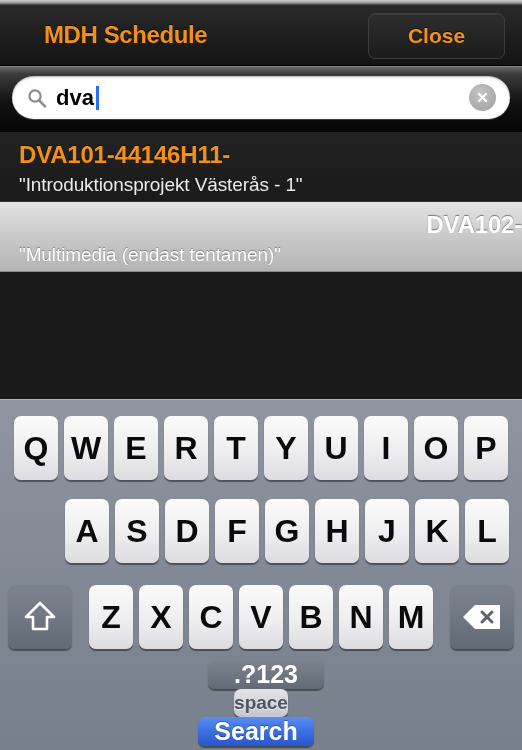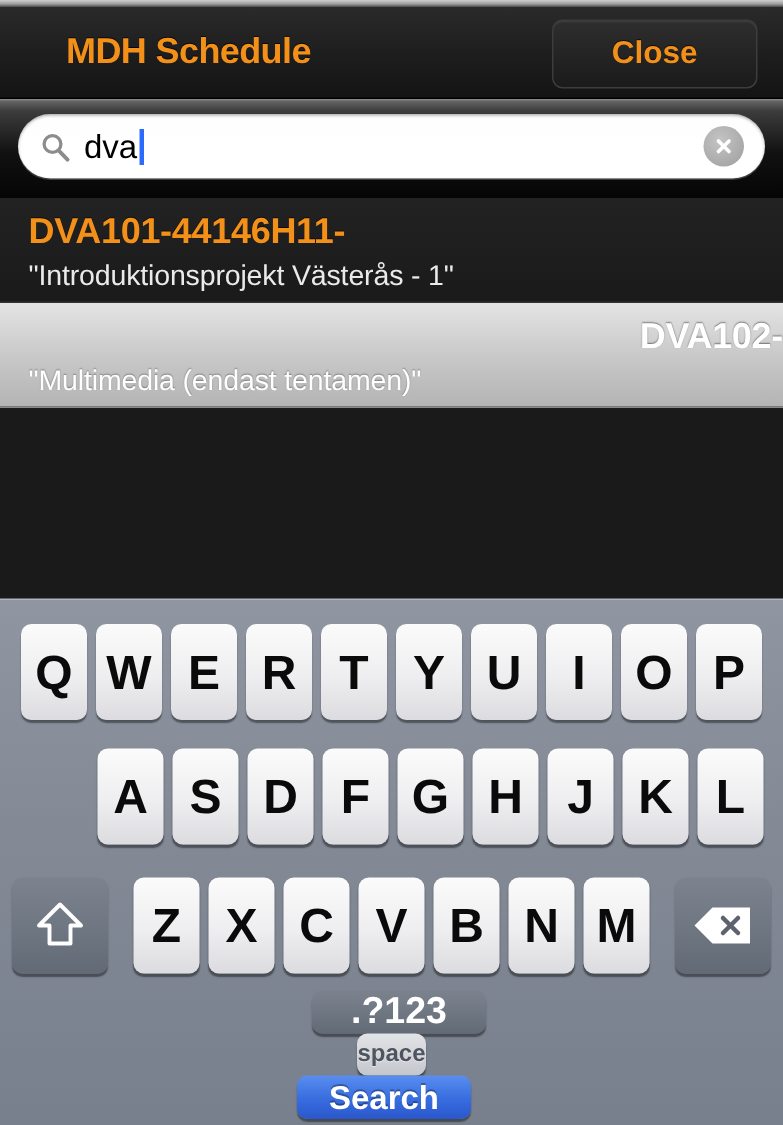--- a/index.html
+++ b/index.html
@@ -70,20 +70,21 @@
   }
 
   
   .searchbar {
     position: absolute;
     top: 66px; left: 0;
     width: 522px;
     height: 66px;
     background: linear-gradient(to bottom, #6d6d6d 0%, #3c3c3c 12%, #111 55%, #050505 100%);
     box-shadow: inset 0 1px 0 rgba(255,255,255,0.18);
+    font-weight: bold;
   }
   .search-field {
     position: absolute;
     top: 10px; left: 12px;
     width: 498px;
     height: 43px;
     border-radius: 22px;
     background: linear-gradient(to bottom, #fdfdfd 0%, #ffffff 45%, #ffffff 100%);
     box-shadow: inset 0 1px 2px rgba(0,0,0,0.32), 0 1px 0 rgba(255,255,255,0.2);
     display: flex;
@@ -230,31 +231,31 @@
   }
   .key-num {
     width: 116px; height: 62px;
     font-size: 25px;
     margin-left: 10px;
   }
   .key-space {
     flex: 1 1 auto;
     height: 74px;
     margin: 0 12px;
-    font-size: 16px;
+    font-size: 19px;
     font-weight: bold;
     color: #4e5560;
     background: linear-gradient(to bottom, #e2e3e6 0%, #d3d5d9 55%, #c3c6cb 100%);
     text-shadow: 0 1px 0 rgba(255,255,255,0.5);
     text-align: right;
   }
   .key-search {
     width: 116px; height: 76px;
     margin-right: 10px;
-    font-size: 22px;
+    font-size: 25px;
     color: #fff;
     background: linear-gradient(to bottom, #5a8ef0 0%, #3a6fe0 50%, #2a57cc 100%);
     text-shadow: 0 -1px 0 rgba(0,0,0,0.3);
   }
 </style>
 </head>
 <body>
 
 <div id="app">
 

